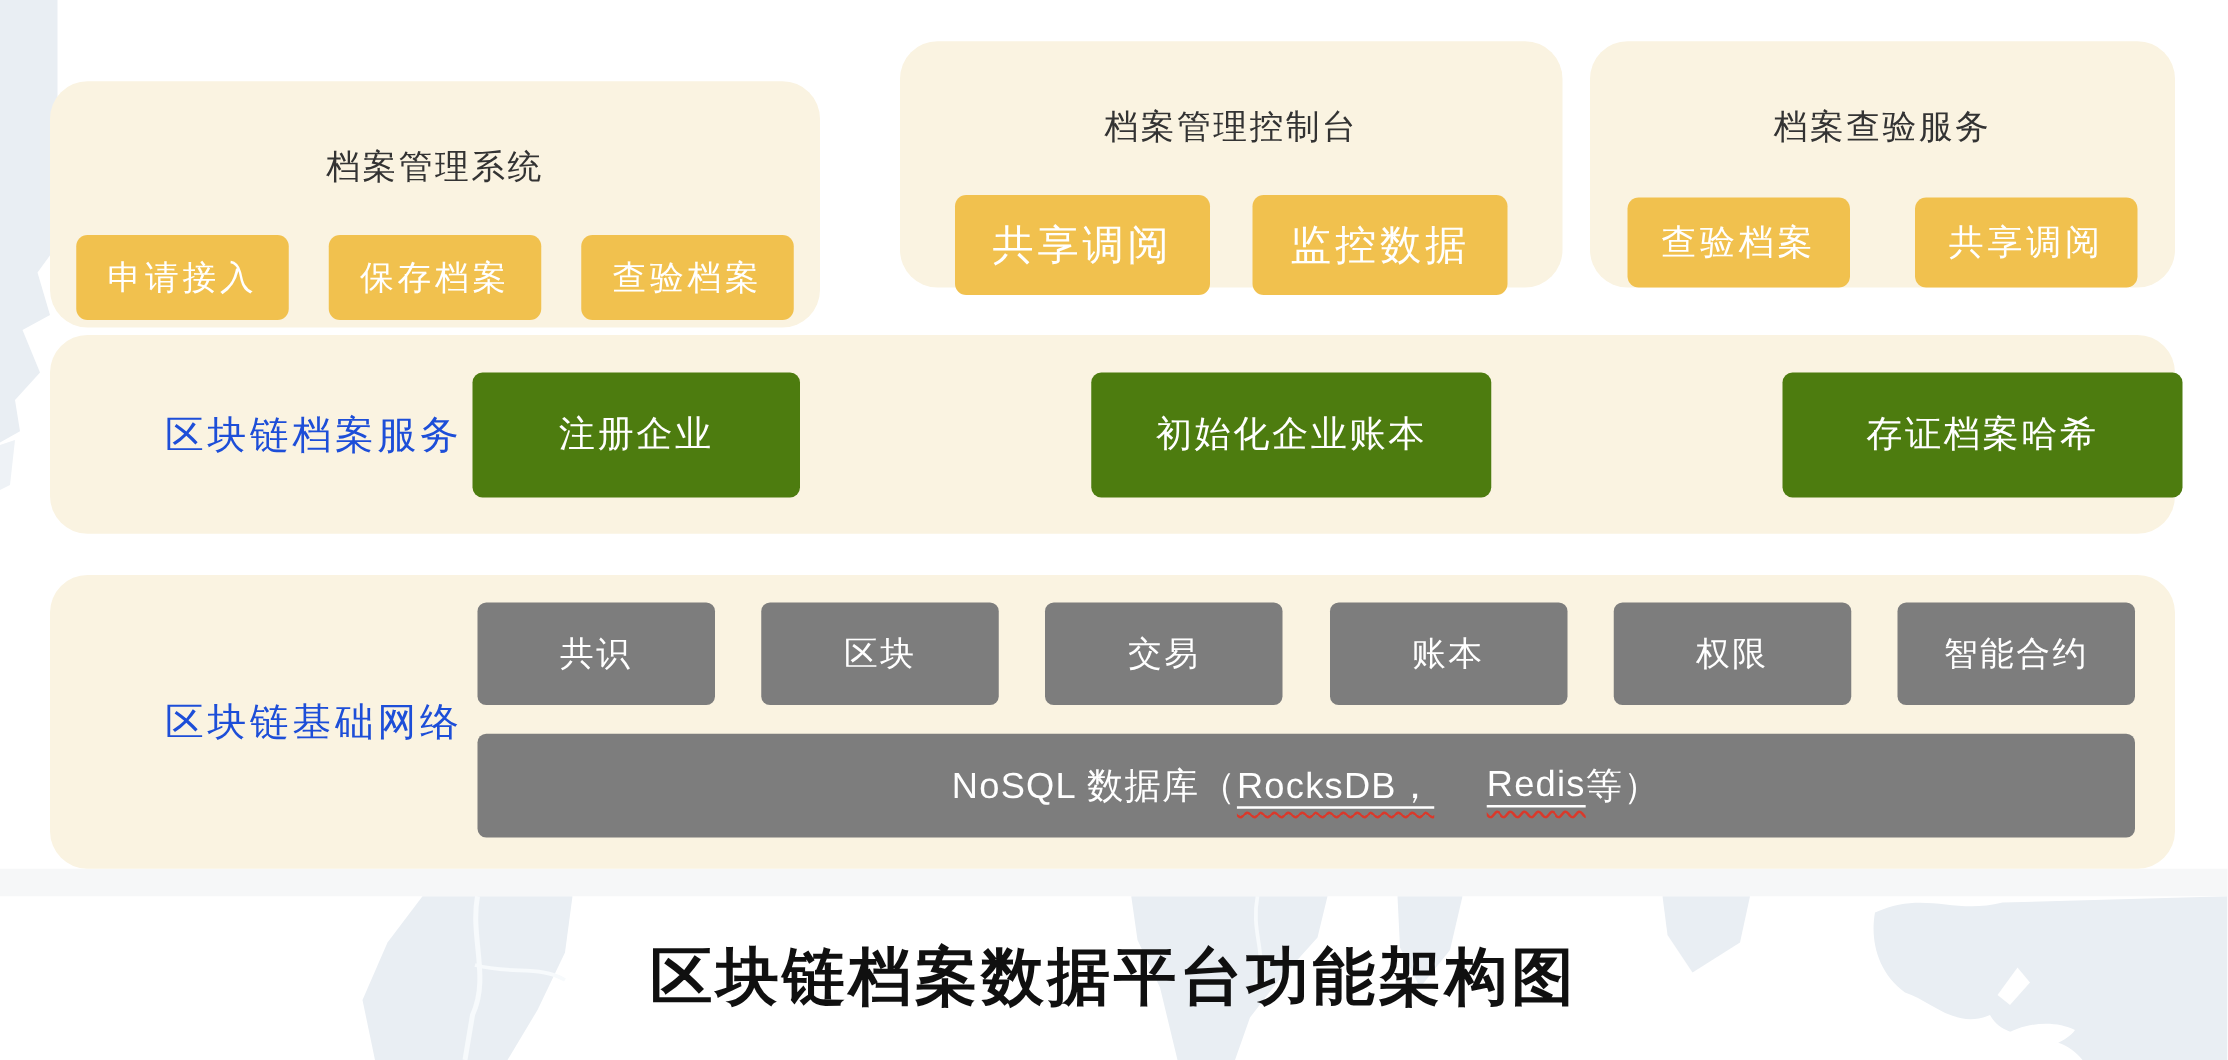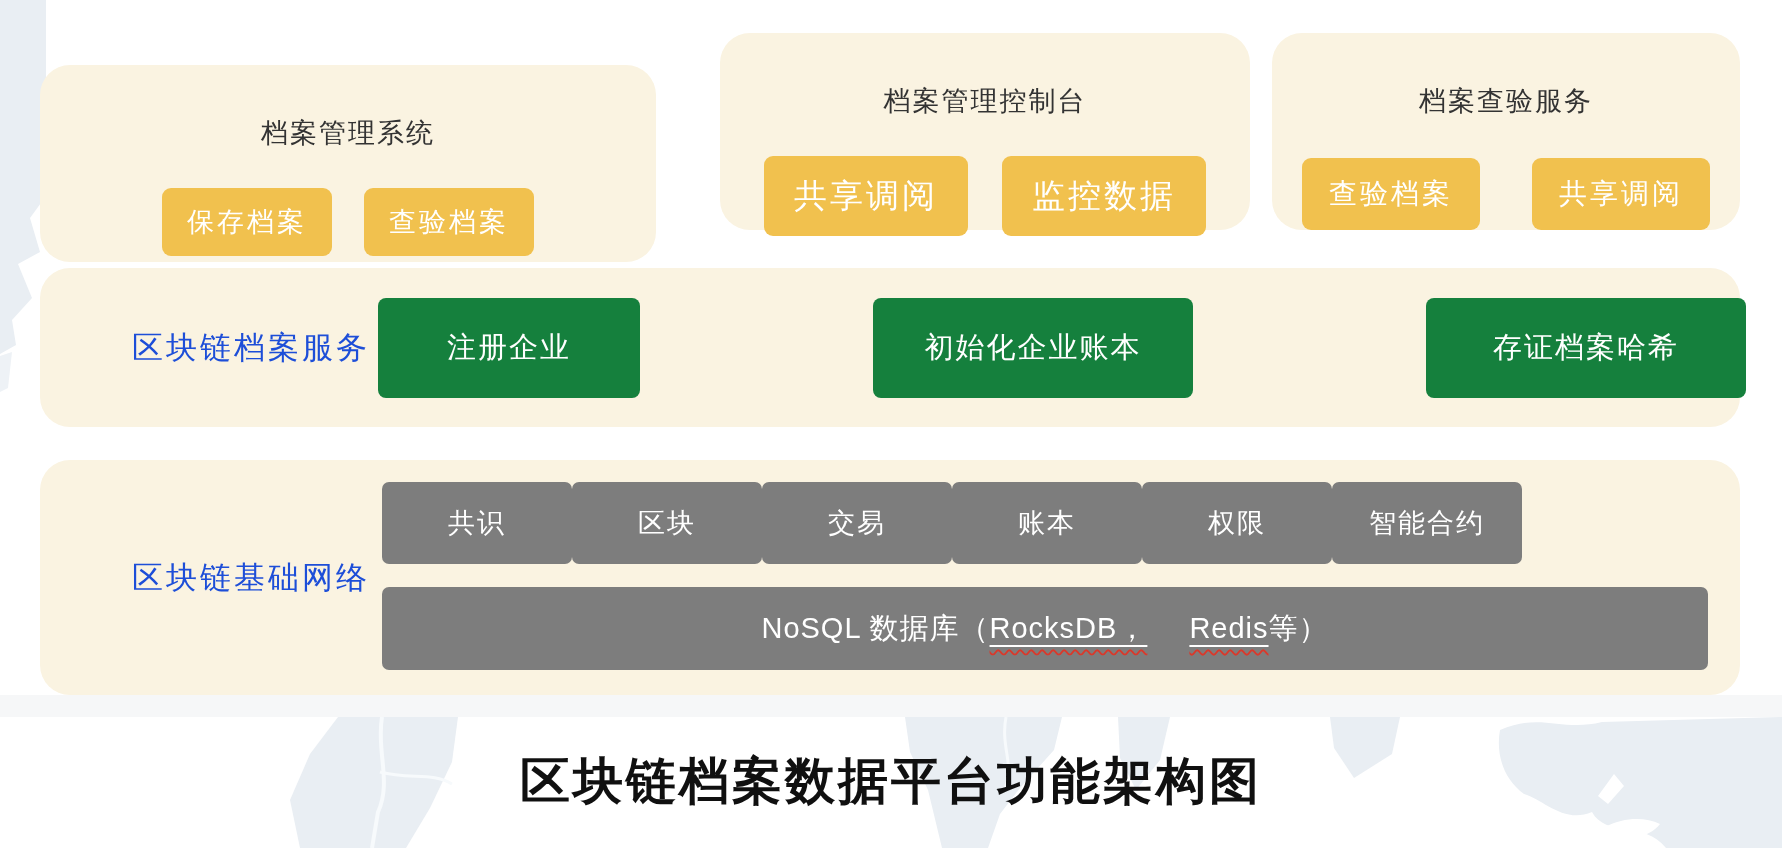--- a/index.html
+++ b/index.html
@@ -60,36 +60,36 @@
     position: absolute;
     font-size: 31px; color: #1d4ed8; letter-spacing: 3px;
     white-space: nowrap;
   }
   .panel-service .layer-label { left: 92px; top: 0; height: 159px; display: flex; align-items: center; }
   .service-btn-row {
     position: absolute; left: 338px; top: 30px; width: 1368px; height: 100px;
     display: flex; justify-content: space-between;
   }
   .service-btn {
-    background: #15803d;
+    background: #4d7c0f;
     color: #ffffff;
     border-radius: 8px;
     display: flex; align-items: center; justify-content: center;
     font-size: 29px; letter-spacing: 2px;
     height: 100px;
     white-space: nowrap;
   }
   .sb-1 { width: 262px; } .sb-2 { width: 320px; } .sb-3 { width: 320px; } .sb-4 { width: 320px; }
 
   
   .panel-network { left: 40px; top: 460px; width: 1700px; height: 235px; }
   .panel-network .layer-label { left: 92px; top: 0; height: 235px; display: flex; align-items: center; }
   .module-row {
     position: absolute; left: 342px; top: 22px; width: 1326px; height: 82px;
-    display: flex; 
+    display: flex; justify-content: space-between;
   }
   .module-box {
     width: 190px; height: 82px;
     background: #7d7d7d;
     color: #ffffff;
     border-radius: 7px;
     display: flex; align-items: center; justify-content: center;
     font-size: 27px; letter-spacing: 2px;
     white-space: nowrap;
   }
@@ -146,20 +146,21 @@
   <path fill="#e9eef3" d="M1500,730 C1540,712 1562,732 1602,722 L1782,717 L1782,848 L1666,848 C1644,820 1606,838 1592,812 C1564,824 1544,800 1524,794 C1502,778 1496,752 1500,730 Z"></path>
   <path fill="#ffffff" d="M1586,848 C1596,822 1636,812 1660,824 C1650,838 1620,842 1612,848 Z"></path>
   <path fill="#ffffff" d="M1598,796 L1614,774 L1624,786 L1608,804 Z"></path>
 </svg>
 
 <div class="bottom-strip"></div>
 
 <div class="panel panel-1">
   <div class="panel-title">档案管理系统</div>
   <div class="tag-row">
+    <div class="tag">申请接入</div>
     <div class="tag">保存档案</div>
     <div class="tag">查验档案</div>
   </div>
 </div>
 
 <div class="panel panel-2">
   <div class="panel-title">档案管理控制台</div>
   <div class="tag-row">
     <div class="tag">共享调阅</div>
     <div class="tag">监控数据</div>

